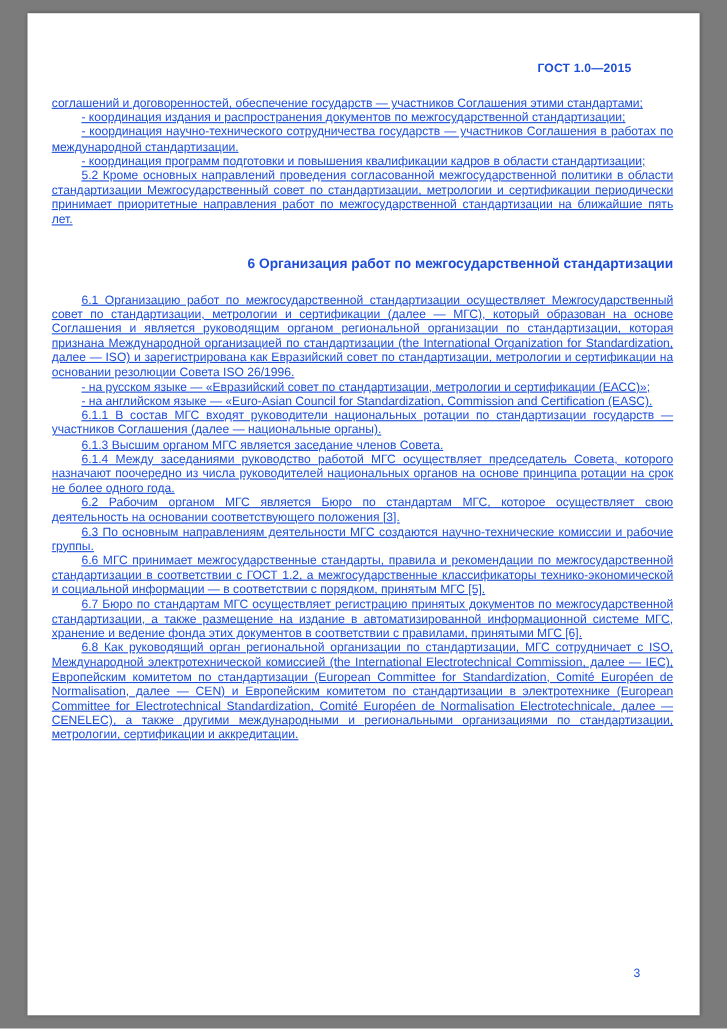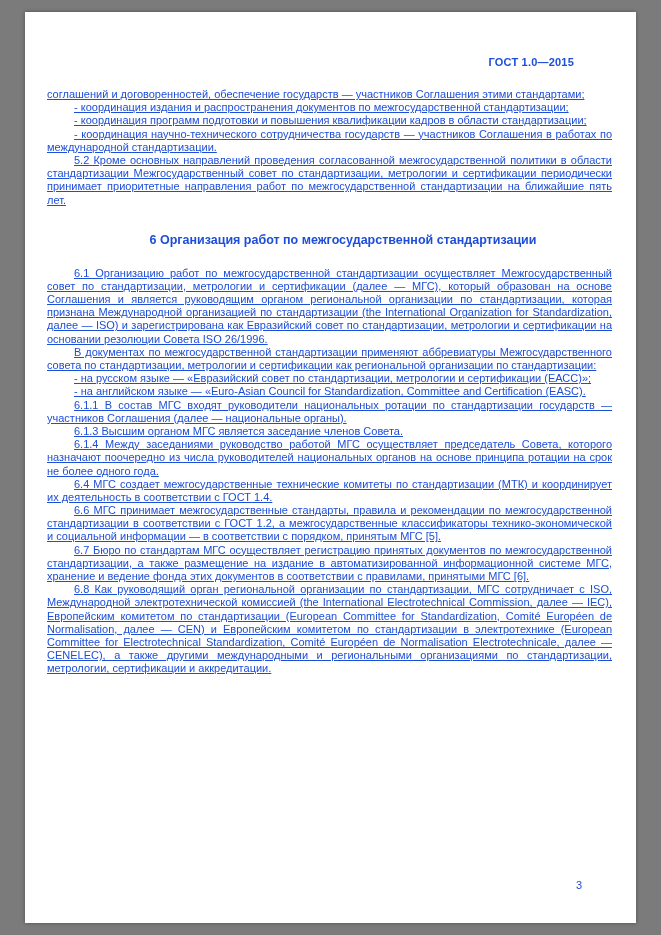--- a/index.html
+++ b/index.html
@@ -36,51 +36,51 @@
   .blk { margin: 0; }
   p.blk { margin: 0; text-decoration: underline; }
   p.para { text-indent: 27px; }
   p.list { text-indent: 27px; }
   p.cont { text-indent: 0; }
   h2.heading {
     font-size: 12.5px;
     font-weight: bold;
     margin: 26px 0 19px 0;
     padding-left: 27px;
-    text-align: center;
+    text-align: right;
     line-height: 1.2;
   }
   .page-number {
     margin-top: auto;
     padding-top: 14px;
     text-align: right;
     font-size: 11px;
     padding-right: 30px;
   }
 </style>
 </head>
 <body>
 
 <div class="sheet">
   <div class="doc-code">ГОСТ 1.0—2015</div>
 
   <div class="doc-body" id="doc-body">
       <p class="blk cont">соглашений и договоренностей, обеспечение государств — участников Соглашения этими стандартами;</p>
       <p class="blk list">- координация издания и распространения документов по межгосударственной стандартизации;</p>
+      <p class="blk list">- координация научно-технического сотрудничества государств — участников Соглашения в работах по международной стандартизации.</p>
       <p class="blk list">- координация программ подготовки и повышения квалификации кадров в области стандартизации;</p>
-      <p class="blk list">- координация научно-технического сотрудничества государств — участников Соглашения в работах по международной стандартизации.</p>
       <p class="blk para">5.2 Кроме основных направлений проведения согласованной межгосударственной политики в области стандартизации Межгосударственный совет по стандартизации, метрологии и сертификации периодически принимает приоритетные направления работ по межгосударственной стандартизации на ближайшие пять лет.</p>
       <h2 class="blk heading">6 Организация работ по межгосударственной стандартизации</h2>
       <p class="blk para">6.1 Организацию работ по межгосударственной стандартизации осуществляет Межгосударственный совет по стандартизации, метрологии и сертификации (далее — МГС), который образован на основе Соглашения и является руководящим органом региональной организации по стандартизации, которая признана Международной организацией по стандартизации (the International Organization for Standardization, далее — ISO) и зарегистрирована как Евразийский совет по стандартизации, метрологии и сертификации на основании резолюции Совета ISO 26/1996.</p>
-      <p class="blk para">В документах по межгосударственной стандартизации применяют аббревиатуры Межгосударственного совета по стандартизации, метрологии и сертификации как региональной организации по стандартизации:</p>
       <p class="blk list">- на русском языке — «Евразийский совет по стандартизации, метрологии и сертификации (ЕАСС)»;</p>
-      <p class="blk list">- на английском языке — «Euro-Asian Council for Standardization, Committee and Certification (EASC).</p>
+      <p class="blk list">- на английском языке — «Euro-Asian Council for Standardization, Commission and Certification (EASC).</p>
       <p class="blk para">6.1.1 В состав МГС входят руководители национальных ротации по стандартизации государств — участников Соглашения (далее — национальные органы).</p>
       <p class="blk para">6.1.3 Высшим органом МГС является заседание членов Совета.</p>
       <p class="blk para">6.1.4 Между заседаниями руководство работой МГС осуществляет председатель Совета, которого назначают поочередно из числа руководителей национальных органов на основе принципа ротации на срок не более одного года.</p>
-      <p class="blk para">6.4 МГС создает межгосударственные технические комитеты по стандартизации (МТК) и координирует их деятельность в соответствии с ГОСТ 1.4.</p>
+      <p class="blk para">6.2 Рабочим органом МГС является Бюро по стандартам МГС, которое осуществляет свою деятельность на основании соответствующего положения [3].</p>
+      <p class="blk para">6.3 По основным направлениям деятельности МГС создаются научно-технические комиссии и рабочие группы.</p>
       <p class="blk para">6.6 МГС принимает межгосударственные стандарты, правила и рекомендации по межгосударственной стандартизации в соответствии с ГОСТ 1.2, а межгосударственные классификаторы технико-экономической и социальной информации — в соответствии с порядком, принятым МГС [5].</p>
       <p class="blk para">6.7 Бюро по стандартам МГС осуществляет регистрацию принятых документов по межгосударственной стандартизации, а также размещение на издание в автоматизированной информационной системе МГС, хранение и ведение фонда этих документов в соответствии с правилами, принятыми МГС [6].</p>
       <p class="blk para">6.8 Как руководящий орган региональной организации по стандартизации, МГС сотрудничает с ISO, Международной электротехнической комиссией (the International Electrotechnical Commission, далее — IEC), Европейским комитетом по стандартизации (European Committee for Standardization, Comité Européen de Normalisation, далее — CEN) и Европейским комитетом по стандартизации в электротехнике (European Committee for Electrotechnical Standardization, Comité Européen de Normalisation Electrotechnicale, далее — CENELEC), а также другими международными и региональными организациями по стандартизации, метрологии, сертификации и аккредитации.</p>
     </div>
 
   <div class="page-number">3</div>
 </div>
 
 </body></html>

